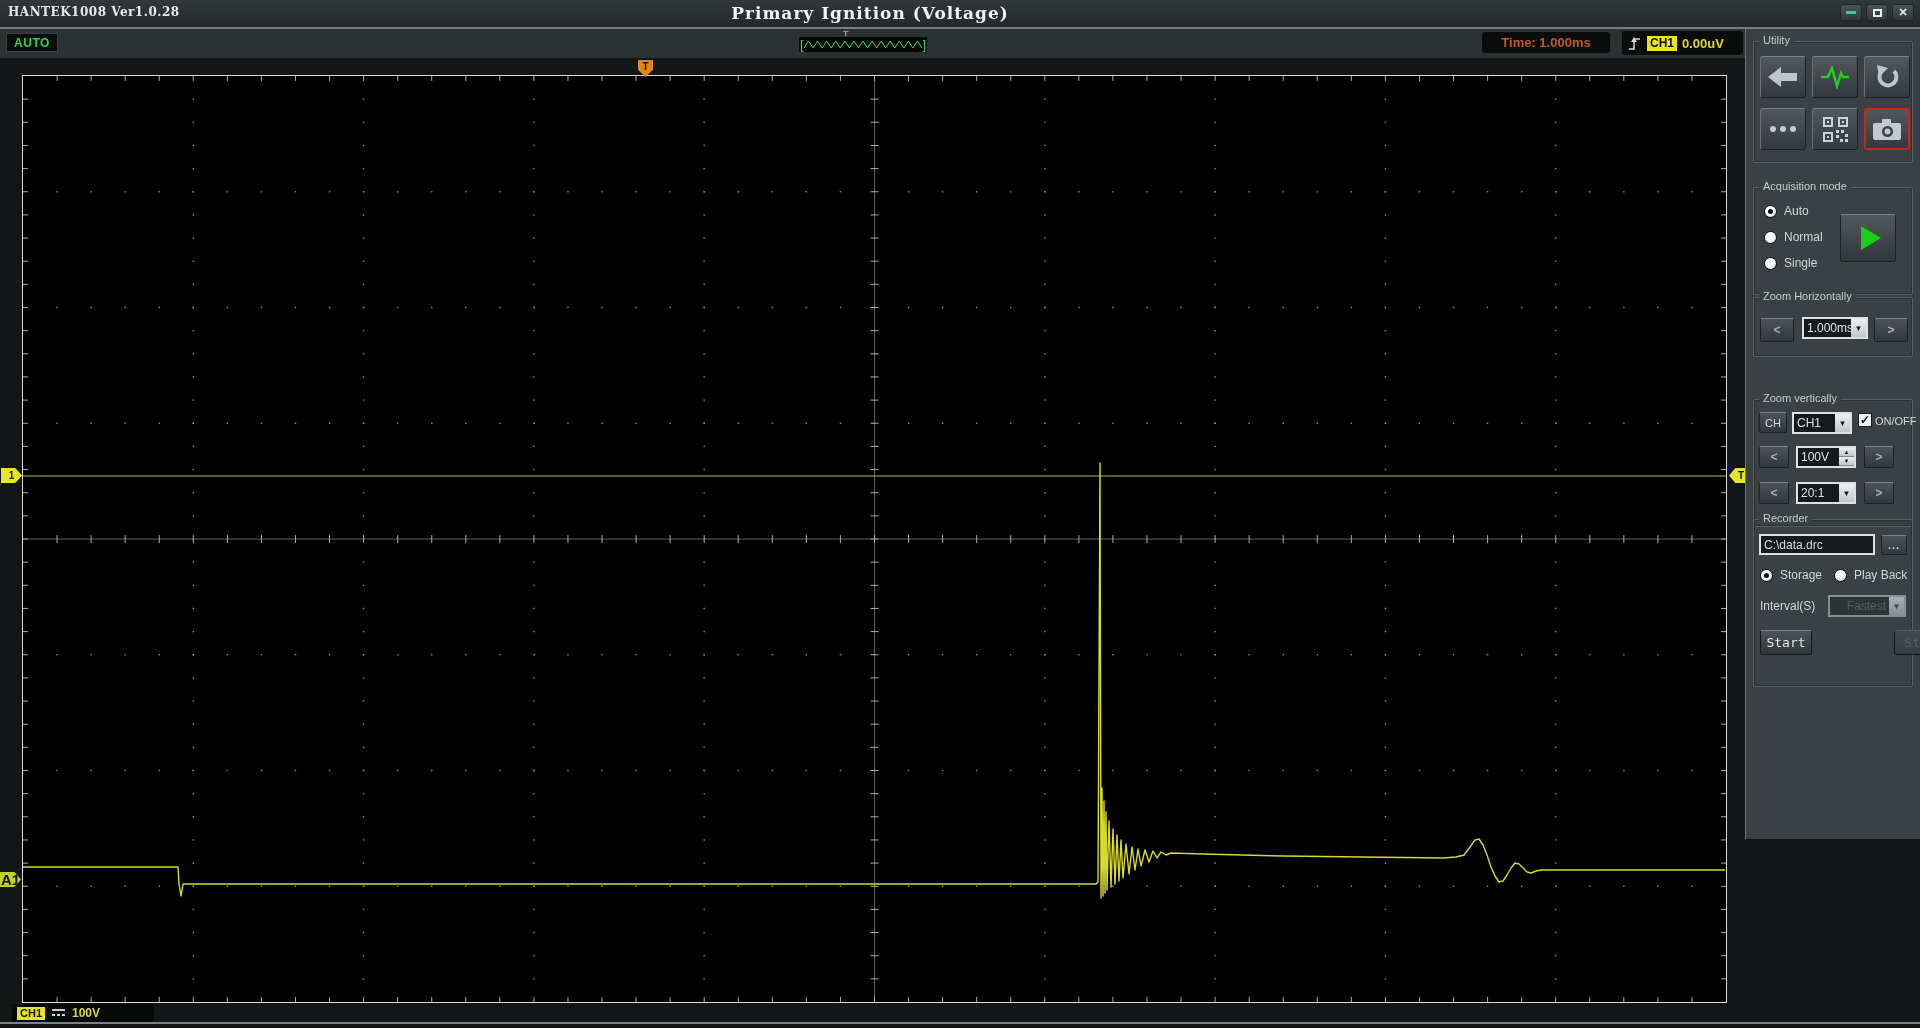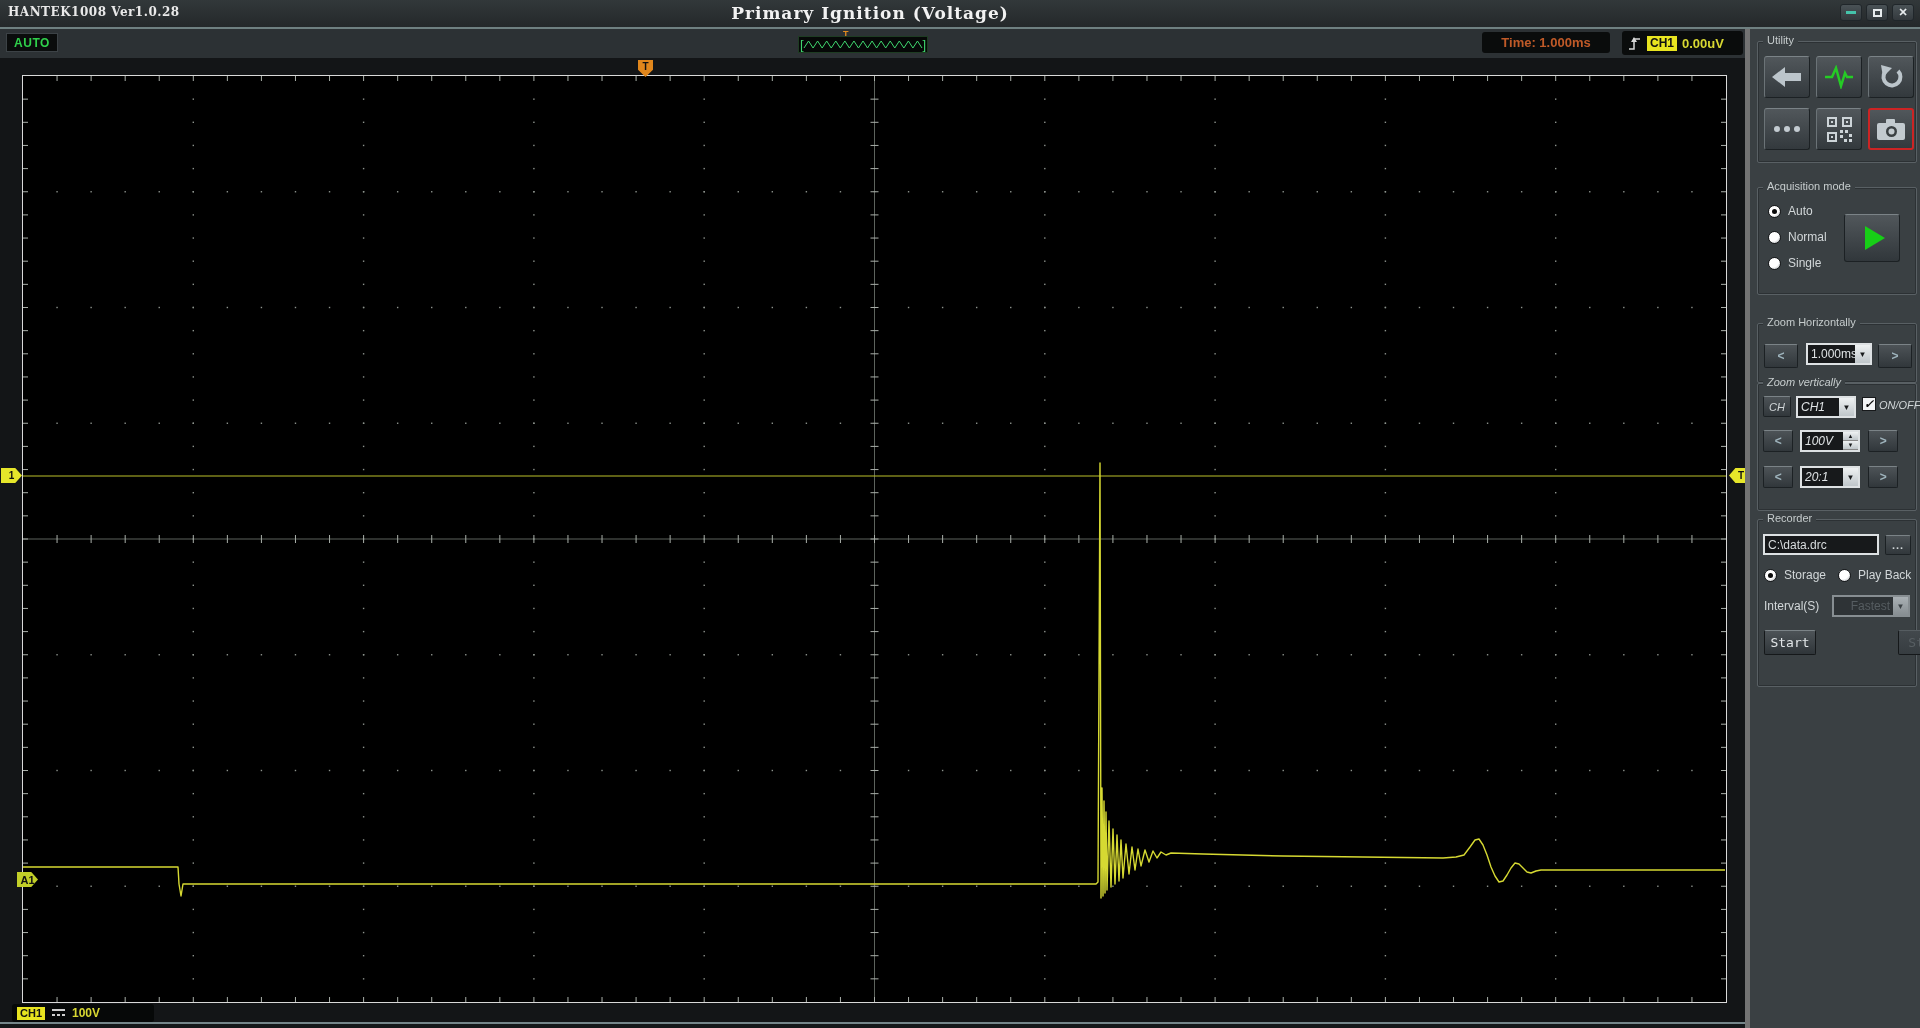--- a/index.html
+++ b/index.html
@@ -46,45 +46,45 @@
   
   .deck { position:absolute; left:0; top:58px; width:1745px; height:964px; background:#131517; }
   .scope-display { position:absolute; left:22px; top:75px; width:1705px; height:928px;
                    background:#000; border:1px solid #d9d9d9; }
   .marker { position:absolute; font-weight:bold; display:flex; align-items:center;
             justify-content:center; color:#111; }
   .mk-left { width:21px; height:15px; clip-path:polygon(0 0,68% 0,100% 50%,68% 100%,0 100%); }
   .mk-right { width:20px; height:15px; clip-path:polygon(100% 0,32% 0,0 50%,32% 100%,100% 100%); }
   .mk-top { width:15px; height:17px; clip-path:polygon(0 0,100% 0,100% 58%,50% 100%,0 58%); }
   .ch1-pos { left:1px; top:468px; background:#e6e62a; font-size:10px; }
-  .aux-pos { left:17px; top:872px; background:#c2cf28; font-size:11px; }
+  .aux-pos { left:0px; top:872px; background:#c2cf28; font-size:15px; }
   .trig-right { left:1729px; top:468px; background:#e6e62a; font-size:10px; padding-left:4px;}
   .trig-top { left:638px; top:60px; background:#e0861c; font-size:10px; padding-bottom:4px;}
 
   .bottom-badge { position:absolute; left:12px; top:1004px; width:142px; height:18px;
                   background:#060808; border-radius:3px; display:flex; align-items:center;
                   gap:7px; padding:0 5px; }
   .bottom-badge .ch-badge { font-size:11px; line-height:13px; }
   .dc-icon { width:13px; height:9px; border-top:2px solid #cfcfcf; position:relative; }
   .dc-icon::after { content:""; position:absolute; left:0; top:3px; width:13px; height:2px;
       background:repeating-linear-gradient(90deg,#cfcfcf 0 3px,transparent 3px 5px); }
   .volt-label { color:#d8d832; font-size:12px; font-weight:bold; }
   .bottom-sep { position:absolute; left:0; top:1022px; width:1920px; height:2px; background:#75868a; }
 
   
-  .panel { position:absolute; left:1745px; top:29px; width:175px; height:999px;
-           background:#3a4043; border-left:5px solid #737373; }
+  .panel { position:absolute; left:1745px; top:29px; width:175px; height:810px;
+           background:#3a4043; border-left:1px solid #737373; }
   .grp { position:absolute; left:7px; width:160px; border:1px solid #596064;
          box-shadow:inset 0 0 0 1px #2c3134; border-radius:2px; }
   .grp-label { position:absolute; top:-8px; left:5px; background:#3a4043; padding:0 4px;
                color:#c6cccd; font-size:11px; }
   .g-utility { top:12px; height:122px; }
   .g-acq { top:158px; height:108px; }
-  .g-zoomh { top:294px; height:60px; }
-  .g-zoomv { top:354px; height:128px;font-style:italic; }
+  .g-zoomh { top:268px; height:60px; }
+  .g-zoomv { top:370px; height:128px; }
   .g-rec { top:490px; height:168px; }
 
   .ubtn { position:absolute; width:46px; height:42px; border-radius:3px;
           background:linear-gradient(#51575b,#33393d);
           border:1px solid #1c2124; border-top-color:#7b8387; border-left-color:#6b7377;
           display:flex; align-items:center; justify-content:center; }
   .ubtn.hl { border:2px solid #cc2424; }
   .dots-icon { display:flex; gap:4px; }
   .dots-icon i { width:6px; height:6px; border-radius:50%; background:#c3cbd1; }
 

